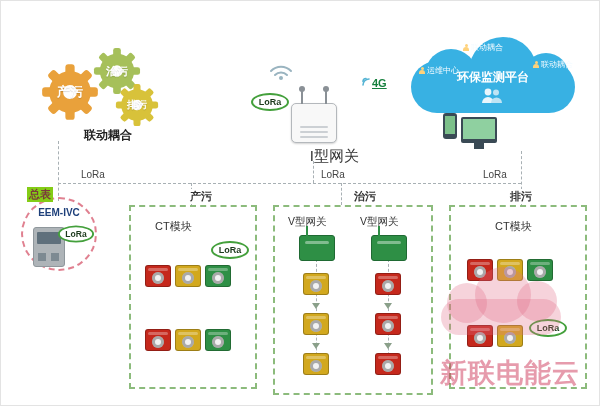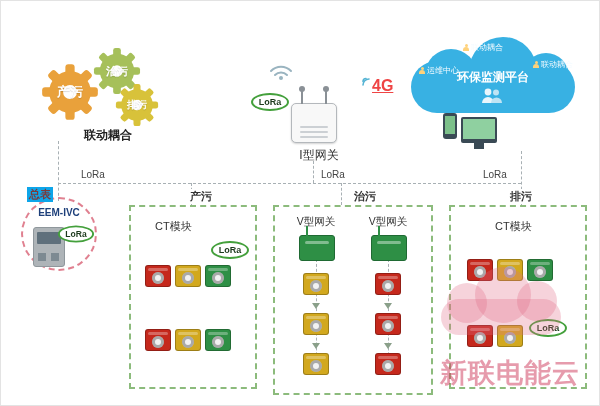--- a/index.html
+++ b/index.html
@@ -24,30 +24,30 @@
                  font-size:12px;font-weight:bold;color:#222;}
 
   
   .gw{position:absolute;left:290px;top:102px;width:44px;height:38px;background:#f8f8f8;
       border:1px solid #b4b8bc;border-radius:5px;box-shadow:0 1px 2px rgba(0,0,0,.18);}
   .gw .ant{position:absolute;top:-13px;width:2px;height:13px;background:#8a9096;}
   .gw .ant::before{content:"";position:absolute;top:-5px;left:-2px;width:6px;height:6px;border-radius:50%;background:#8a9096;}
   .gw .a1{left:9px;} .gw .a2{right:9px;}
   .gw .vent{position:absolute;left:8px;right:8px;height:2px;background:#ccd0d4;border-radius:1px;}
   .v1{top:22px;} .v2{top:27px;} .v3{top:32px;}
-  .gw-label{position:absolute;left:288px;top:146px;width:60px;text-align:center;font-size:12px;color:#333;}
+  .gw-label{position:absolute;left:298px;top:146px;width:60px;text-align:right;font-size:15px;color:#333;}
 
   .lora{position:absolute;width:38px;height:18px;background:#fff;border:2px solid #44a03c;border-radius:50%;
         display:flex;align-items:center;justify-content:center;font-size:9px;font-weight:bold;color:#1d3a1d;
         box-sizing:border-box;z-index:3;}
   .lora-gw{left:250px;top:92px;}
 
   .wifi-ic{position:absolute;left:268px;top:62px;}
   .g4{position:absolute;left:360px;top:76px;display:flex;align-items:flex-start;gap:1px;}
-  .g4 .g4txt{font-size:16px;font-weight:bold;color:#ef4444;text-decoration:underline;}
+  .g4 .g4txt{font-size:11px;font-weight:bold;color:#15803d;text-decoration:underline;}
 
   
   .cloud{position:absolute;left:406px;top:34px;width:172px;height:86px;}
   .cl-shape{position:absolute;background:#38b1e3;border-radius:50%;}
   .cl-b1{left:18px;top:14px;width:52px;height:52px;}
   .cl-b2{left:62px;top:2px;width:68px;height:68px;}
   .cl-b3{left:116px;top:18px;width:46px;height:46px;}
   .cl-body{position:absolute;left:4px;top:26px;width:164px;height:52px;background:#38b1e3;border-radius:26px;}
   .cl-title{position:absolute;left:0;top:34px;width:100%;text-align:center;font-size:12px;font-weight:bold;color:#fff;}
   .cbadge{position:absolute;display:flex;align-items:center;gap:2px;color:#f4fbff;font-size:8px;white-space:nowrap;}
@@ -57,21 +57,21 @@
   .mini-person::after{content:"";position:absolute;left:0;top:3.4px;width:6px;height:3.4px;border-radius:3px 3px 0 0;background:#ffd27a;}
   .cl-people{position:absolute;left:72px;top:52px;}
 
   .phone{position:absolute;left:442px;top:112px;width:14px;height:26px;background:#3a4a55;border-radius:3px;z-index:2;}
   .phone::before{content:"";position:absolute;left:2px;top:3px;right:2px;bottom:5px;background:#7cc08a;}
   .monitor{position:absolute;left:460px;top:116px;width:36px;height:26px;background:#3a4a55;border-radius:2px;z-index:2;}
   .monitor::before{content:"";position:absolute;left:2px;top:2px;right:2px;bottom:4px;background:#8fd0a0;}
   .monitor::after{content:"";position:absolute;left:13px;bottom:-6px;width:10px;height:6px;background:#3a4a55;}
 
   
-  .meter-caption{position:absolute;left:26px;top:186px;font-size:11px;font-weight:bold;color:#7a3b3b;background:#0ea5e9;padding:0 2px;z-index:2;}
+  .meter-caption{position:absolute;left:26px;top:186px;font-size:11px;font-weight:bold;color:#7a3b3b;background:#84cc16;padding:0 2px;z-index:2;}
   .meter-circle{position:absolute;left:20px;top:196px;width:76px;height:74px;border:2px dashed #e08090;border-radius:50%;box-sizing:border-box;}
   .meter-model{position:absolute;left:0;top:8px;width:100%;text-align:center;font-size:10px;font-weight:bold;color:#1d3f7a;}
   .meter-dev{position:absolute;left:10px;top:28px;width:30px;height:38px;background:#aeb4b8;border:1px solid #8f979c;border-radius:3px;}
   .meter-dev::before{content:"";position:absolute;left:3px;top:4px;right:3px;height:12px;background:#5f707c;border-radius:1px;}
   .meter-dev::after{content:"";position:absolute;left:4px;bottom:5px;width:8px;height:8px;background:#7d8a92;box-shadow:13px 0 0 #7d8a92;}
   .lora-meter{left:34px;top:26px;transform:scale(.95);}
 
   
   .dbox{position:absolute;border:2px dashed #8cbb7c;box-sizing:border-box;}
   .box-produce{left:128px;top:204px;width:128px;height:184px;}
@@ -85,21 +85,21 @@
   .ct{position:absolute;width:26px;height:22px;border-radius:3px;border:1px solid rgba(0,0,0,.25);box-sizing:border-box;}
   .ct::after{content:"";position:absolute;left:2px;top:2px;right:2px;height:3px;border-radius:2px;background:rgba(255,255,255,.3);}
   .ct::before{content:"";position:absolute;left:6px;top:6px;width:12px;height:12px;border-radius:50%;
               background:#f2f2f2;box-shadow:inset 0 0 0 3px rgba(0,0,0,.3);}
   .ct-red{background:#c5281c;} .ct-yellow{background:#d2a81e;} .ct-green{background:#2e8f45;}
 
   
   .vgw{position:absolute;width:34px;height:24px;background:#2e8f45;border:1px solid #1f6a33;border-radius:3px;}
   .vgw::before{content:"";position:absolute;top:-10px;left:6px;width:2px;height:10px;background:#2e8f45;}
   .vgw::after{content:"";position:absolute;top:5px;left:5px;right:5px;height:3px;background:rgba(255,255,255,.4);border-radius:2px;}
-  .vgw-label{position:absolute;font-size:10.5px;color:#333;width:56px;text-align:center;}
+  .vgw-label{position:absolute;font-size:10.5px;color:#333;width:56px;}
 
   .tri{position:absolute;width:0;height:0;border-left:4px solid transparent;border-right:4px solid transparent;border-top:6px solid #8aa08a;}
 
   
   .wm{position:absolute;left:424px;top:262px;width:170px;height:140px;pointer-events:none;z-index:10;}
   .wm-shape{position:absolute;border-radius:50%;background:rgba(226,110,135,.30);}
   .wm-c1{left:22px;top:20px;width:40px;height:40px;}
   .wm-c2{left:50px;top:4px;width:56px;height:56px;}
   .wm-c3{left:92px;top:18px;width:40px;height:40px;}
   .wm-base{position:absolute;left:16px;top:36px;width:120px;height:36px;border-radius:18px;background:rgba(226,110,135,.30);}

